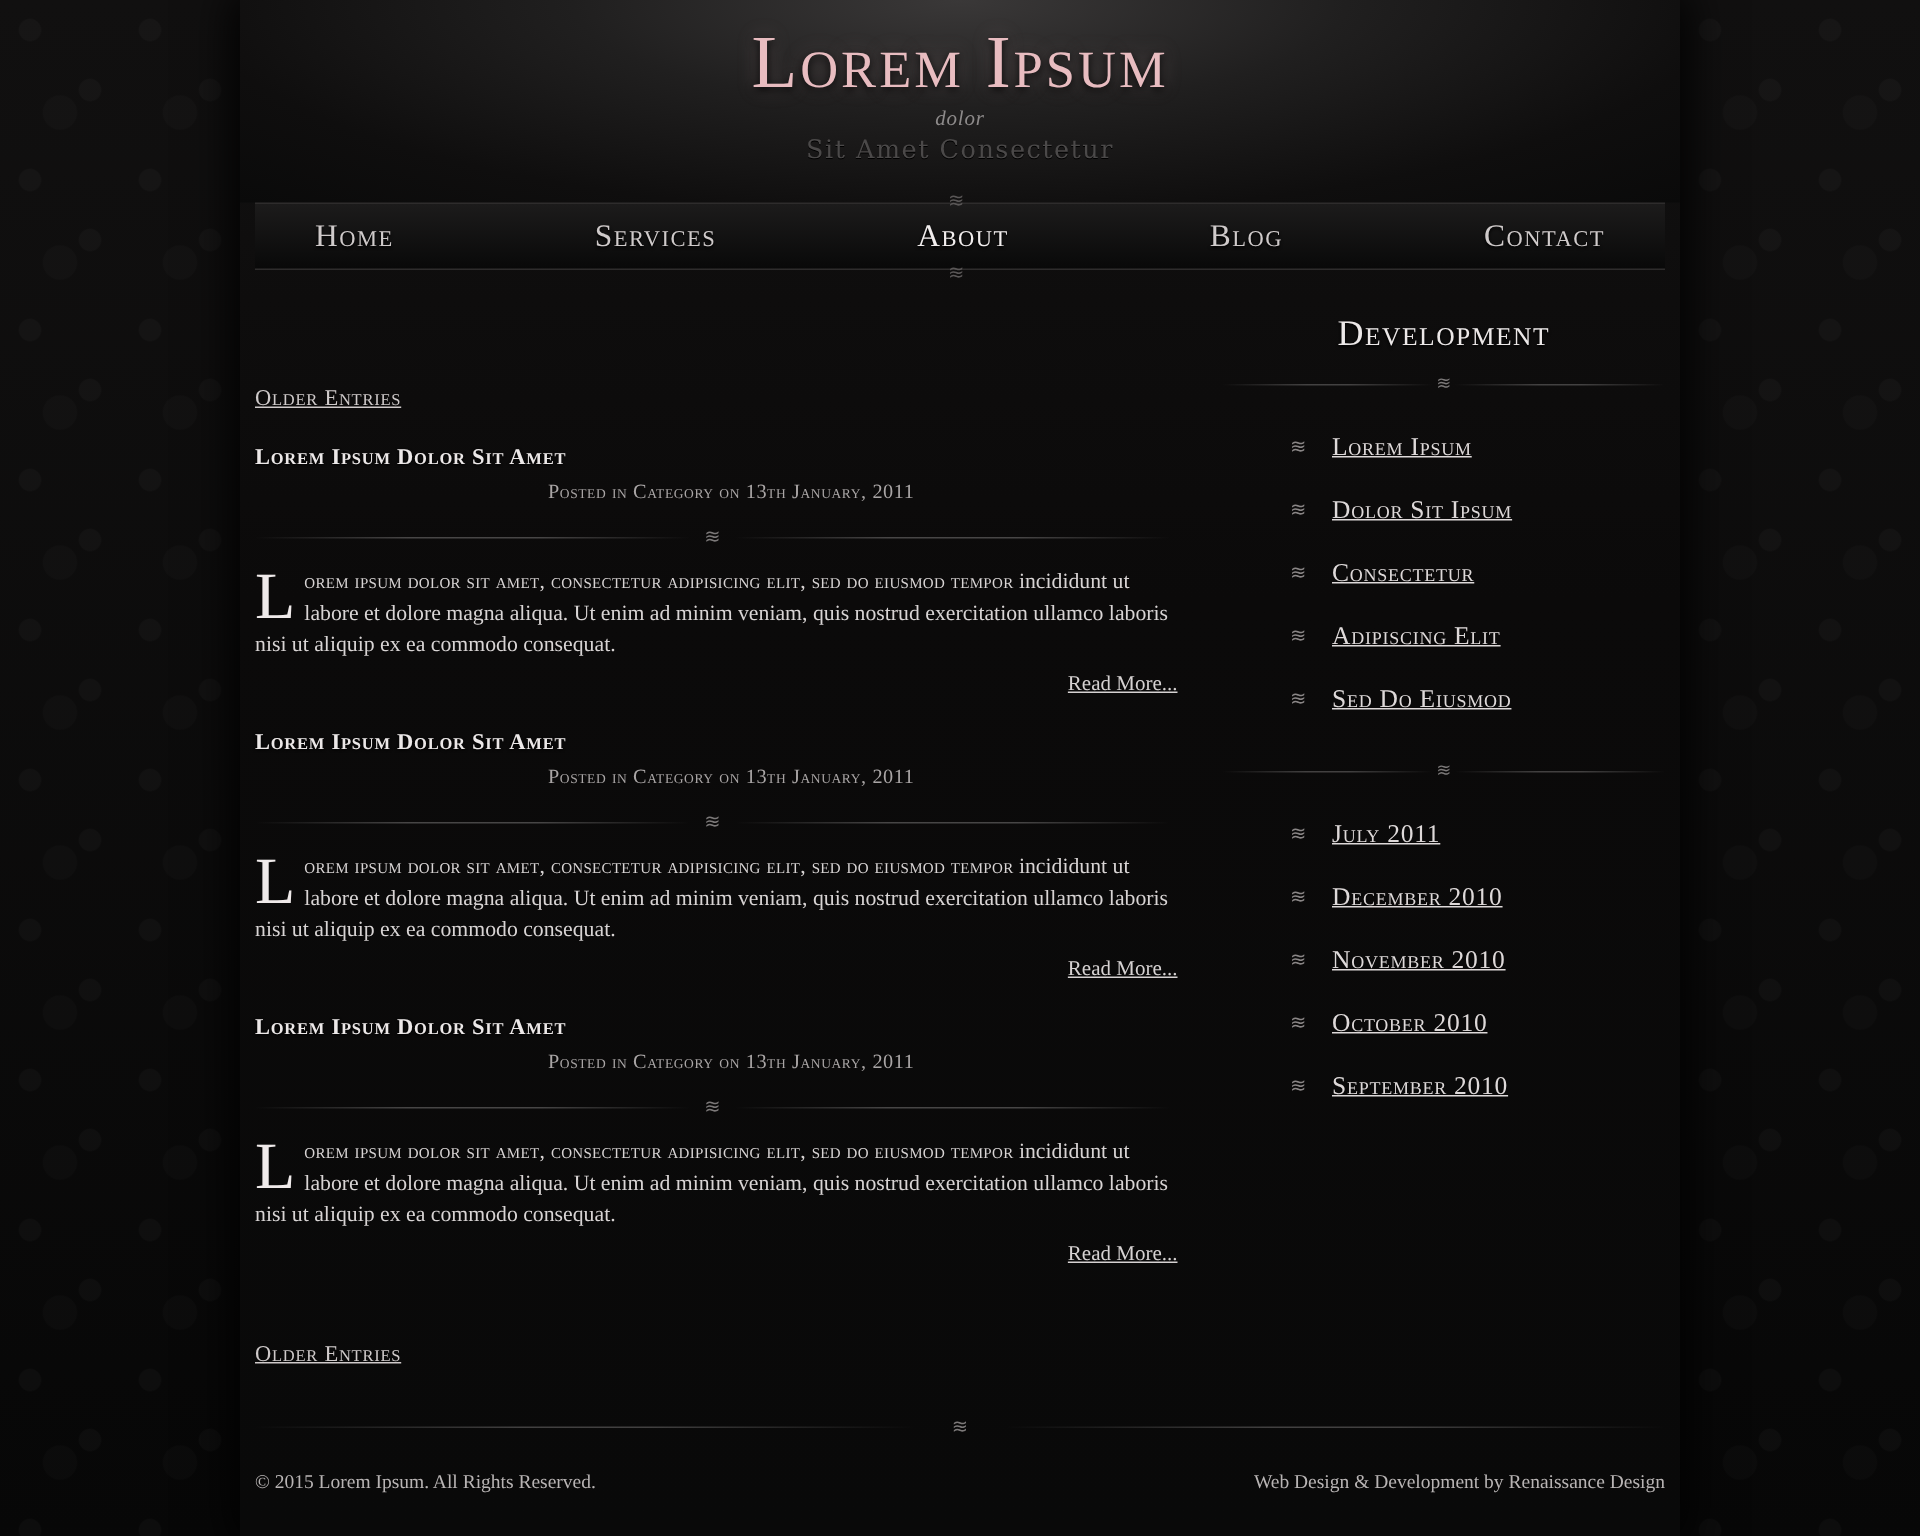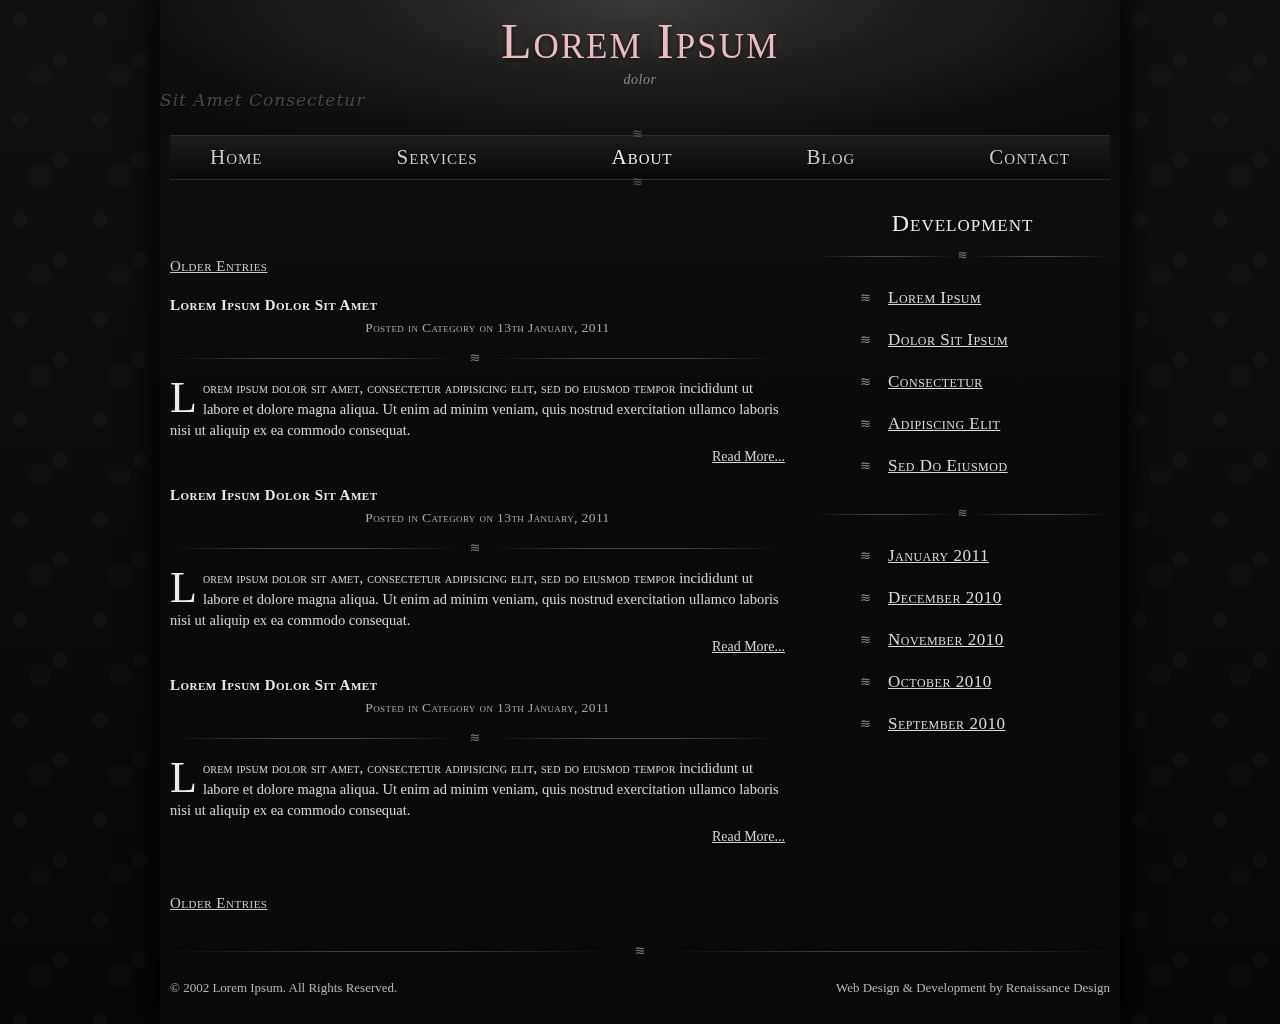--- a/index.html
+++ b/index.html
@@ -53,23 +53,23 @@
   }
   .site-sub1 {
     text-align: center;
     font-size: 14px;
     color: #8d8a8a;
     font-style: italic;
     margin-top: 6px;
     letter-spacing: 0.5px;
   }
   .site-sub2 {
+    text-align: center;
     font-size: 17px;
     color: #4b4949;
-    font-style: italic;
     font-family: "DejaVu Serif", serif;
     letter-spacing: 1px;
     margin-top: 2px;
     text-shadow: 0 1px 0 #000;
   }
   
   .nav-wrap {
     position: relative;
     margin: 0 10px;
     border-top: 1px solid #2e2c2c;
@@ -381,21 +381,21 @@
 
       <div class="archives-block">
         <div class="side-div">
           <span class="line left"></span>
           <span class="orn">≋</span>
           <span class="line right"></span>
         </div>
         <ul class="side-list">
           <li>
             <span class="bullet">≋</span>
-            <a href="#">January 2011</a>
+            <a href="#">July 2011</a>
           </li>
           <li>
             <span class="bullet">≋</span>
             <a href="#">December 2010</a>
           </li>
           <li>
             <span class="bullet">≋</span>
             <a href="#">November 2010</a>
           </li>
           <li>
@@ -410,17 +410,17 @@
       </div>
     </aside>
   </div>
 
   <div class="footer-div">
     <span class="line left"></span>
     <span class="orn">≋</span>
     <span class="line right"></span>
   </div>
   <div class="footer">
-    <span>© 2002 Lorem Ipsum. All Rights Reserved.</span>
+    <span>© 2015 Lorem Ipsum. All Rights Reserved.</span>
     <span>Web Design &amp; Development by Renaissance Design</span>
   </div>
 
 </div>
 
 </body></html>

